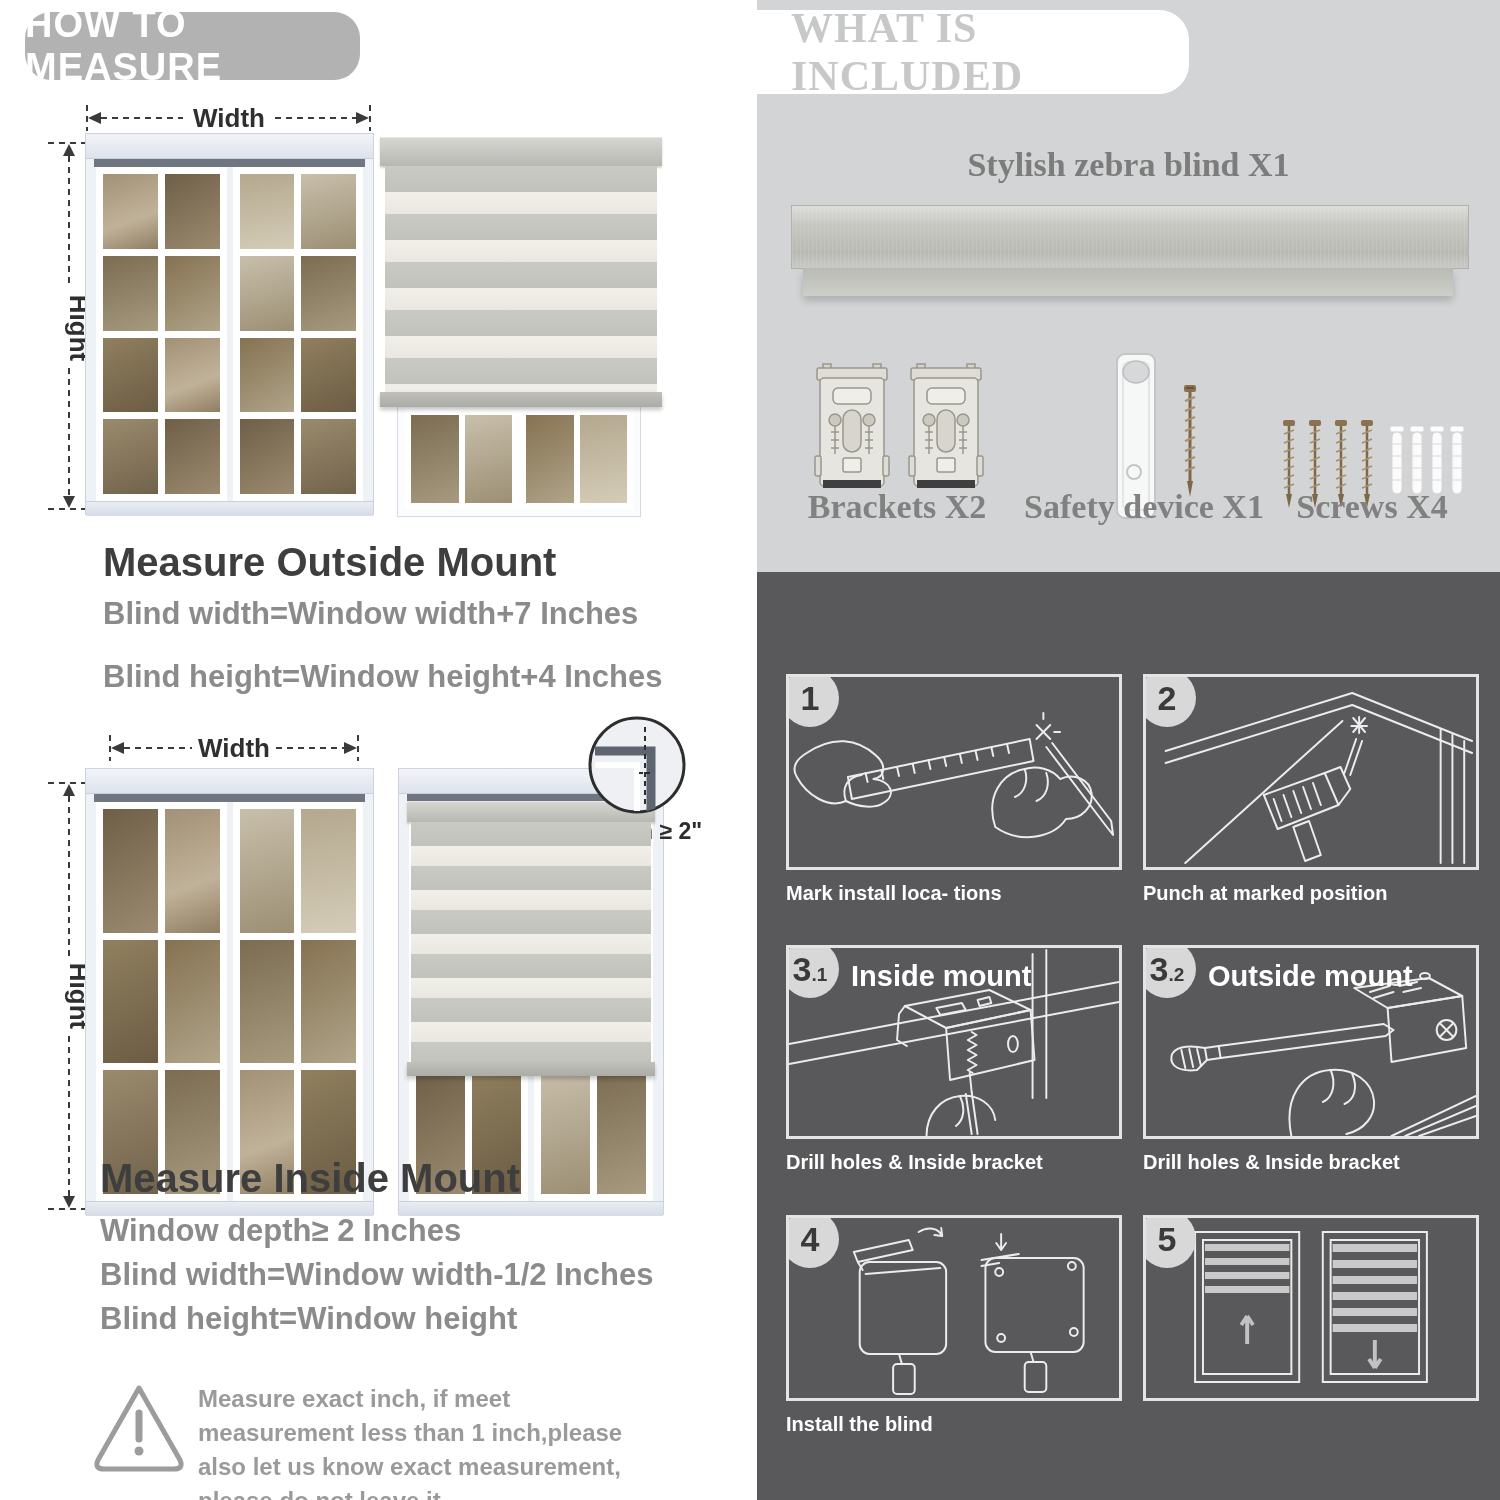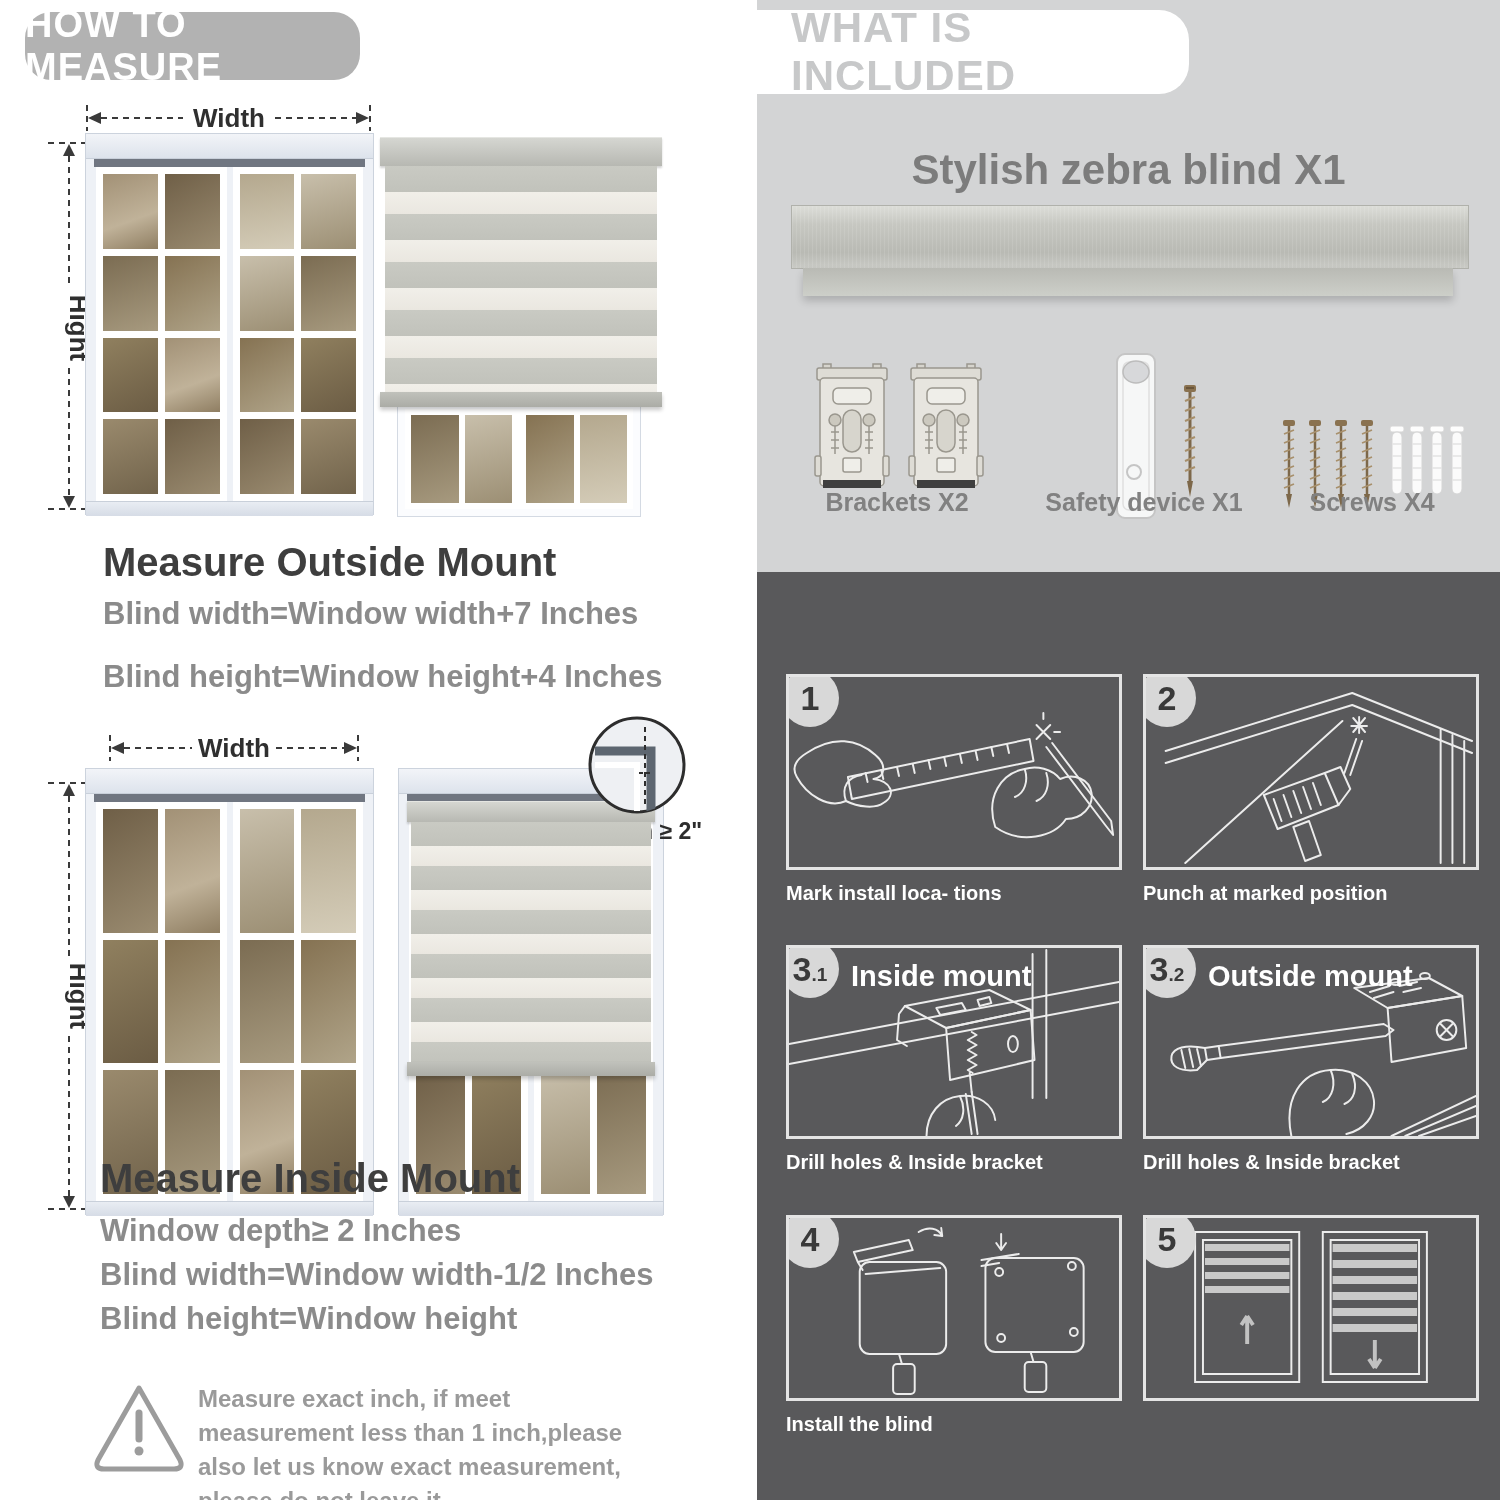--- a/index.html
+++ b/index.html
@@ -46,33 +46,33 @@
   .blind-in{position:absolute;left:8px;right:8px;top:32px;z-index:2;}
   .blind-in .b-head{height:20px;}
   .blind-in .b-fabric{height:240px;margin:0 4px;background:repeating-linear-gradient(180deg,
             #c9cac3 0px,#c1c2bb 24px,#f1efe9 24px,#eae7e0 44px);}
   .blind-in .b-rail{height:14px;}
 
   .depth-label{position:absolute;font-size:23px;font-weight:bold;color:#2d2d2d;white-space:nowrap;}
   .warn-text{position:absolute;width:470px;font-size:24px;font-weight:bold;color:#9a9a9a;line-height:1.42;}
 
   
-  .sec-included{position:absolute;left:757px;top:0;width:743px;height:572px;background:#d3d4d5;}
+  .sec-included{position:absolute;left:757px;top:0;width:743px;height:572px;background:#d3d4d5;font-family:Liberation Serif, serif;}
   .badge-white-l{position:absolute;left:0;top:10px;width:432px;height:84px;background:#ffffff;
     border-radius:0 30px 30px 0;display:flex;align-items:center;
     color:#c7c8c9;font-size:42px;font-weight:bold;padding-left:34px;box-sizing:border-box;letter-spacing:1px;}
   .prod-label{position:absolute;left:0;right:0;top:146px;text-align:center;
-    font-size:42px;font-weight:bold;color:#7c7c7c;}
+    font-size:34px;font-weight:bold;color:#7c7c7c;}
   .rail-top{position:absolute;left:34px;top:205px;width:676px;height:62px;
     background:repeating-linear-gradient(90deg,rgba(255,255,255,.10) 0 1px,rgba(0,0,0,0) 1px 4px),
       linear-gradient(180deg,#dcddd8 0%,#c6c7c1 30%,#b9bab4 75%,#c9cac5 100%);
     border:1px solid #b0b1ab;}
   .rail-bot{position:absolute;left:46px;top:268px;width:650px;height:28px;
     background:linear-gradient(180deg,#b9bab4,#cdcfc9);box-shadow:0 5px 8px rgba(0,0,0,.18);}
-  .item-label{position:absolute;top:488px;font-size:25px;font-weight:bold;color:#818181;text-align:center;}
+  .item-label{position:absolute;top:488px;font-size:34px;font-weight:bold;color:#818181;text-align:center;}
 
   
   .sec-mount{position:absolute;left:757px;top:572px;width:743px;height:928px;background:#59595b;}
   .badge-white-d{position:absolute;left:0;top:6px;width:628px;height:76px;background:#ffffff;
     border-radius:0 28px 28px 0;display:flex;align-items:center;
     color:#333333;font-size:44px;font-weight:bold;padding-left:32px;box-sizing:border-box;}
   .step{position:absolute;width:336px;}
   .frame{position:relative;border:3px solid #e4e4e4;overflow:hidden;}
   .frame svg{position:absolute;inset:0;width:100%;height:100%;}
   .stepnum{position:absolute;top:-8px;left:-8px;width:58px;height:58px;border-radius:50%;

